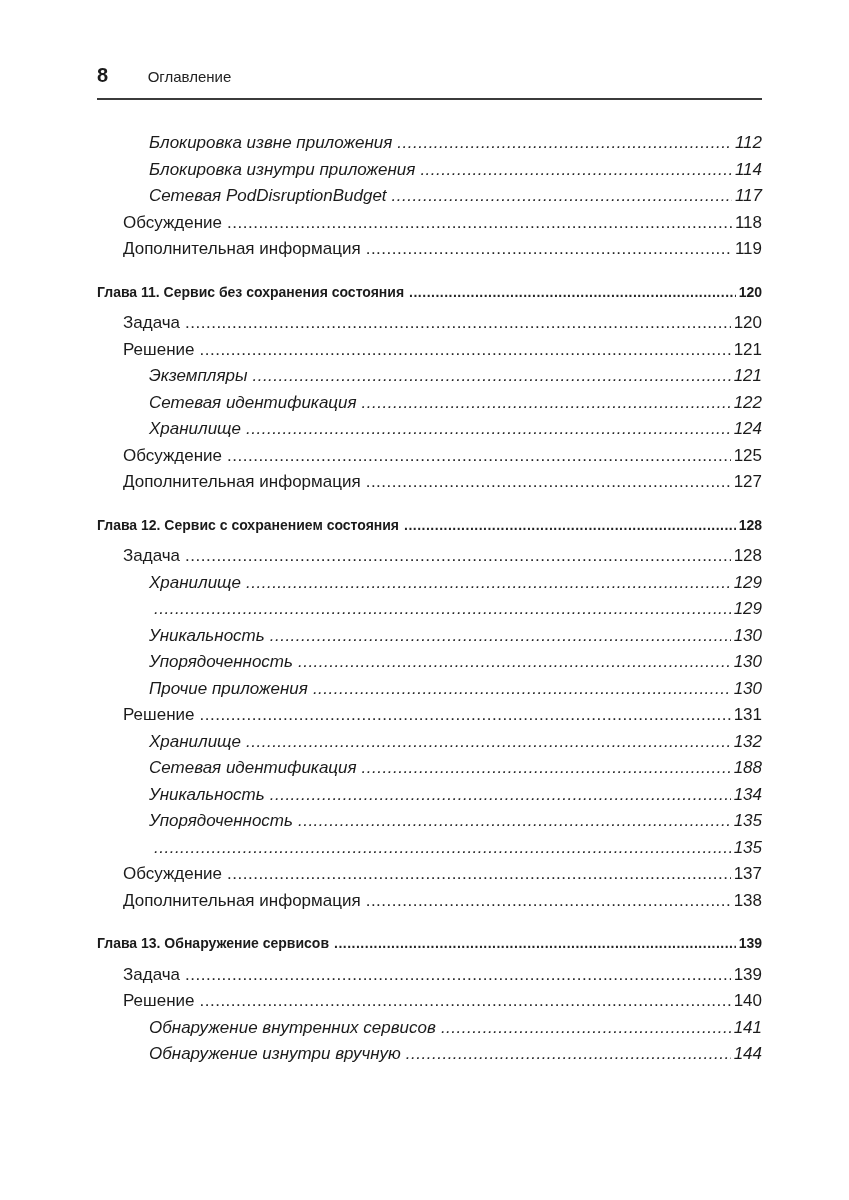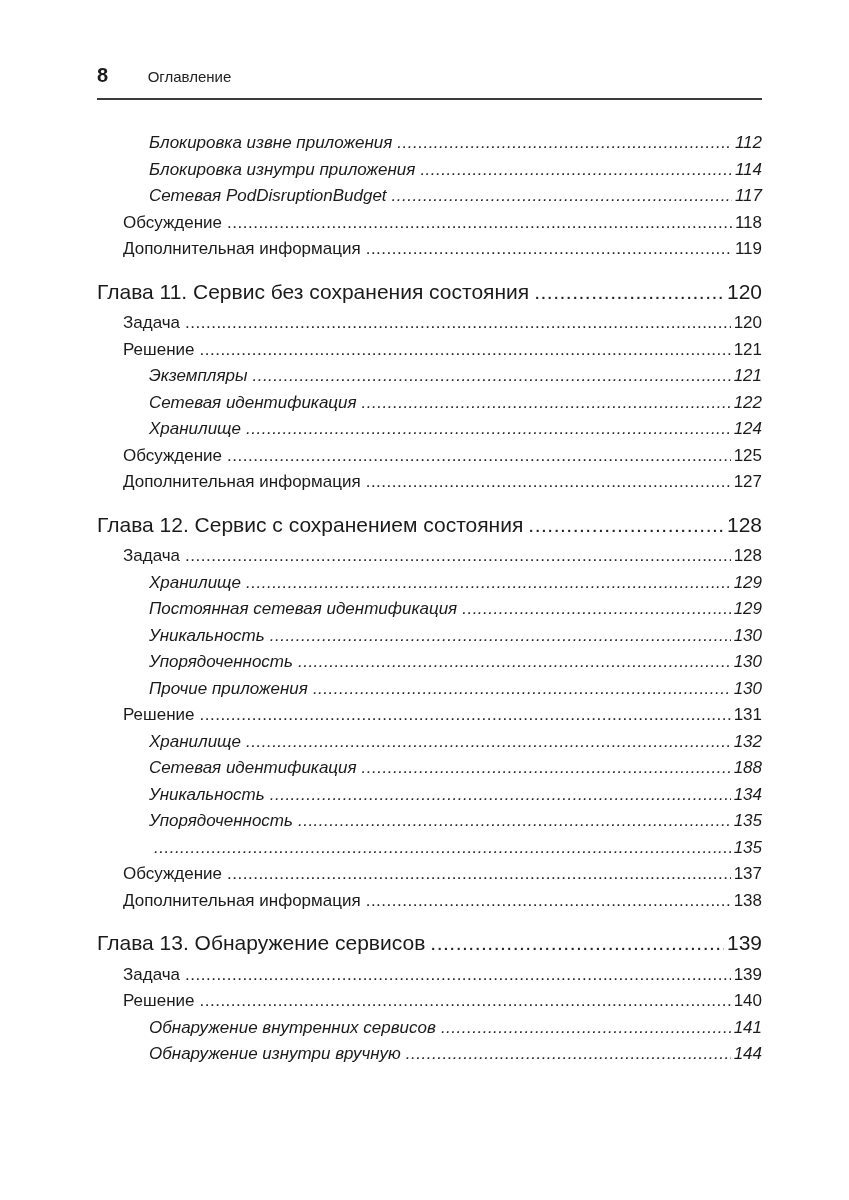--- a/index.html
+++ b/index.html
@@ -43,22 +43,22 @@
   .toc-row {
     display: flex;
     align-items: baseline;
     font-size: 17px;
     line-height: 26.5px;
     white-space: nowrap;
   }
   .toc-row.level-1 { padding-left: 26px; }
   .toc-row.level-2 { padding-left: 52px; font-style: italic; }
   .toc-row.level-0 {
-    font-weight: normal;
-    font-size: 21px;
+    font-weight: bold;
+    font-size: 14px;
     margin-top: 16px;
     margin-bottom: 5px;
     justify-content: center;
   }
   .toc-title {
     flex: 0 0 auto;
   }
   .dot-leader {
     flex: 1 1 auto;
     overflow: hidden;
@@ -157,21 +157,20 @@
       <span class="toc-title">Задача</span>
       <span class="dot-leader">............................................................................................................................................................................................................................................................................................................</span>
       <span class="toc-page">128</span>
     </div>
       <div class="toc-row level-2">
       <span class="toc-title">Хранилище</span>
       <span class="dot-leader">............................................................................................................................................................................................................................................................................................................</span>
       <span class="toc-page">129</span>
     </div>
       <div class="toc-row level-2">
-      <span class="toc-title">Постоянная сетевая идентификация</span>
       <span class="dot-leader">............................................................................................................................................................................................................................................................................................................</span>
       <span class="toc-page">129</span>
     </div>
       <div class="toc-row level-2">
       <span class="toc-title">Уникальность</span>
       <span class="dot-leader">............................................................................................................................................................................................................................................................................................................</span>
       <span class="toc-page">130</span>
     </div>
       <div class="toc-row level-2">
       <span class="toc-title">Упорядоченность</span>

